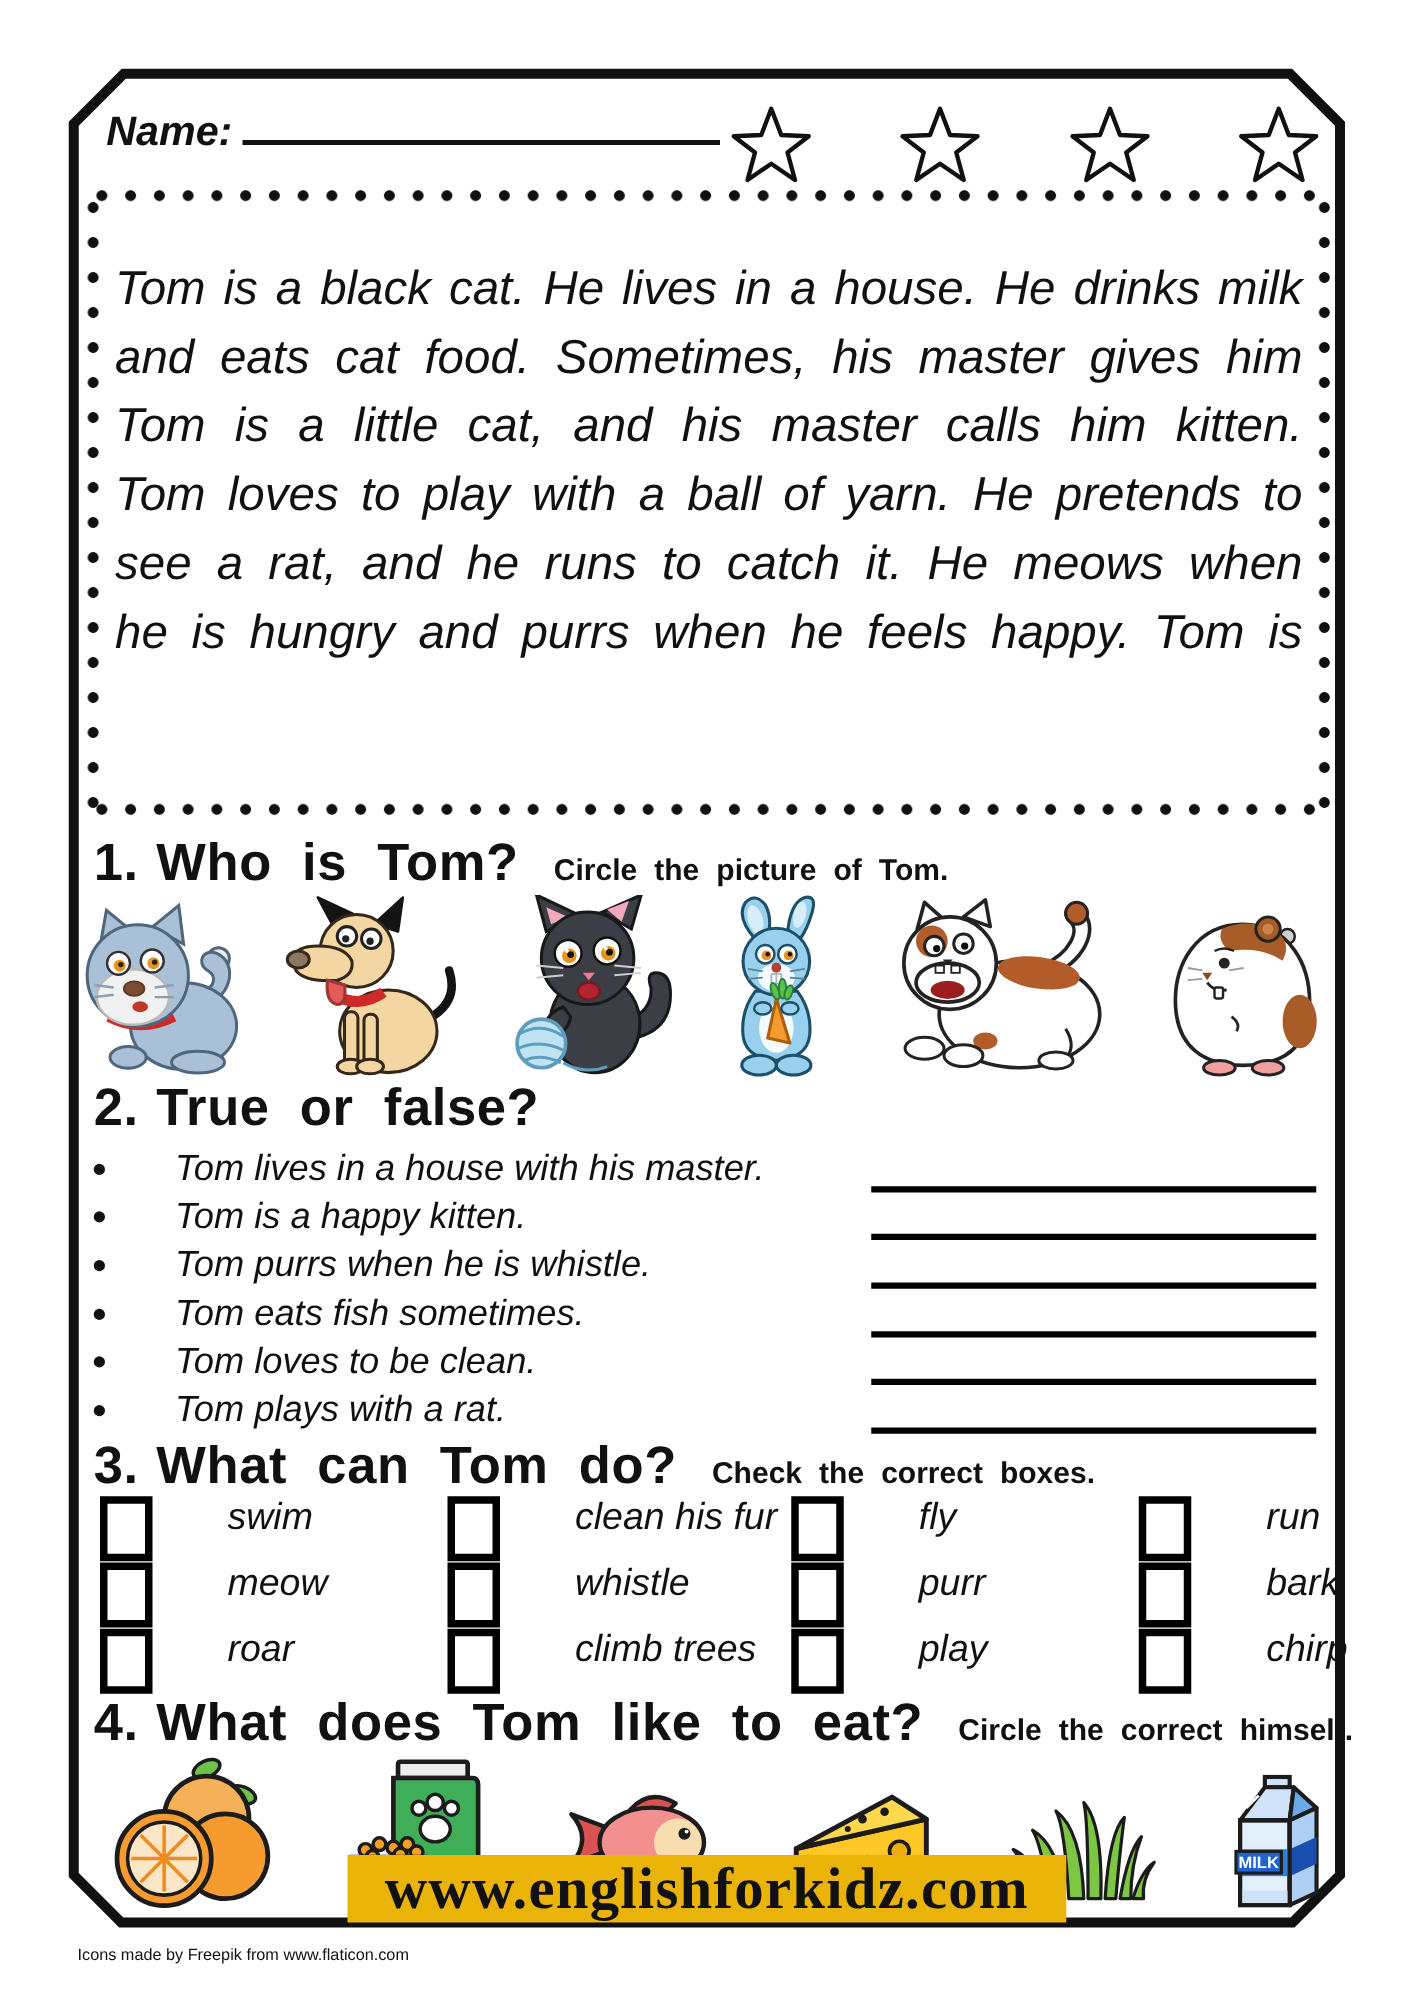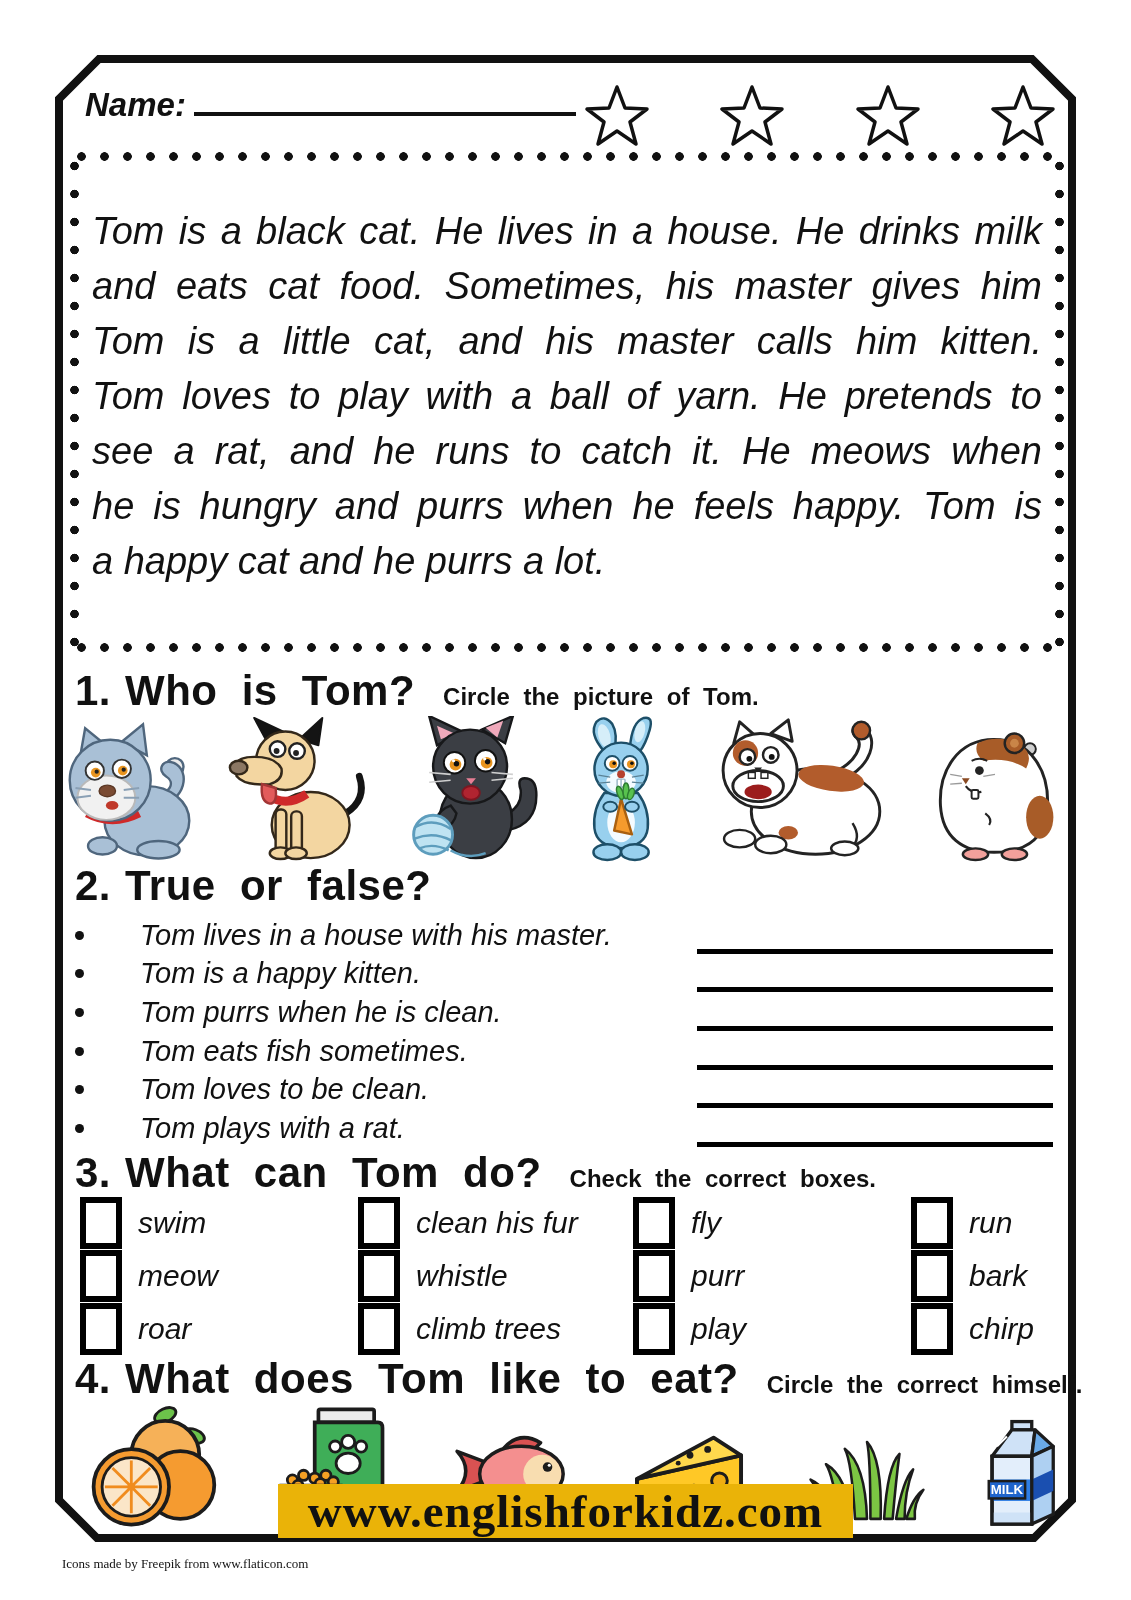--- a/index.html
+++ b/index.html
@@ -40,34 +40,34 @@
   .tf-list{top:916px;left:75px;width:978px;}
   .tf-row{display:flex;align-items:center;height:38.6px;gap:36px;}
   .dot{width:9px;height:9px;border-radius:50%;background:#111;margin-right:20px;flex:none;}
   .tf-text{font-style:italic;font-size:29px;}
   .answer-line{margin-left:auto;width:356px;height:5px;background:#000;
     position:relative;top:16px;flex:none;}
 
   
   .check-grid{top:1196px;left:80px;width:995px;display:grid;
     grid-template-columns:278px 275px 278px auto;grid-auto-rows:53px;align-items:center;}
-  .check-cell{display:flex;align-items:center;}
+  .check-cell{display:flex;gap:44px;}
   .checkbox{width:30px;height:40px;border:6px solid #000;background:#fff;flex:none;}
   .check-label{font-style:italic;font-size:30px;margin-left:16px;white-space:nowrap;}
 
   
   .food-row{top:1398px;left:82px;width:985px;height:142px;display:flex;
     justify-content:space-between;align-items:flex-end;}
 
   
   .site-wrap{top:1474px;left:0;width:100%;height:74px;display:flex;
     justify-content:center;align-items:center;pointer-events:none;}
   .site{background:#eab308;padding:0 30px;font-family:"Liberation Serif",serif;
     font-weight:bold;font-size:47px;letter-spacing:1px;}
-  .credit{top:1556px;left:62px;font-family:Liberation Serif, serif;font-size:13px;}
+  .credit{top:1556px;left:62px;font-family:Liberation Sans, sans-serif;font-size:13px;}
 
   .h1{top:664px;left:75px;} .h2{top:862px;left:75px;}
   .h3{top:1146px;left:75px;} .h4{top:1352px;left:75px;}
 </style>
 </head>
 <body>
 
 <div id="page">
 
   <svg class="abs" width="1131" height="1600" style="left:0;top:0;">
@@ -97,21 +97,20 @@
     <div class="dots-h" style="bottom:0;"></div>
     <div class="dots-v" style="left:0;"></div>
     <div class="dots-v" style="right:0;"></div>
     <div class="passage">
       <div class="p-line">Tom is a black cat. He lives in a house. He drinks milk</div>
       <div class="p-line">and eats cat food. Sometimes, his master gives him</div>
       <div class="p-line">Tom is a little cat, and his master calls him kitten.</div>
       <div class="p-line">Tom loves to play with a ball of yarn. He pretends to</div>
       <div class="p-line">see a rat, and he runs to catch it. He meows when</div>
       <div class="p-line">he is hungry and purrs when he feels happy. Tom is</div>
-      <div class="p-line last">a happy cat and he purrs a lot.</div>
     </div>
   </div>
 
   <div class="abs q-head h1">
     <span class="q-num">1.</span>
     <span class="q-title">Who is Tom?</span>
     <span class="q-instr">Circle the picture of Tom.</span>
   </div>
 
   <div class="abs animal-row">
@@ -278,21 +277,21 @@
       <span class="tf-text">Tom lives in a house with his master.</span>
       <span class="answer-line"></span>
     </div>
     <div class="tf-row">
       <span class="dot"></span>
       <span class="tf-text">Tom is a happy kitten.</span>
       <span class="answer-line"></span>
     </div>
     <div class="tf-row">
       <span class="dot"></span>
-      <span class="tf-text">Tom purrs when he is clean.</span>
+      <span class="tf-text">Tom purrs when he is whistle.</span>
       <span class="answer-line"></span>
     </div>
     <div class="tf-row">
       <span class="dot"></span>
       <span class="tf-text">Tom eats fish sometimes.</span>
       <span class="answer-line"></span>
     </div>
     <div class="tf-row">
       <span class="dot"></span>
       <span class="tf-text">Tom loves to be clean.</span>

